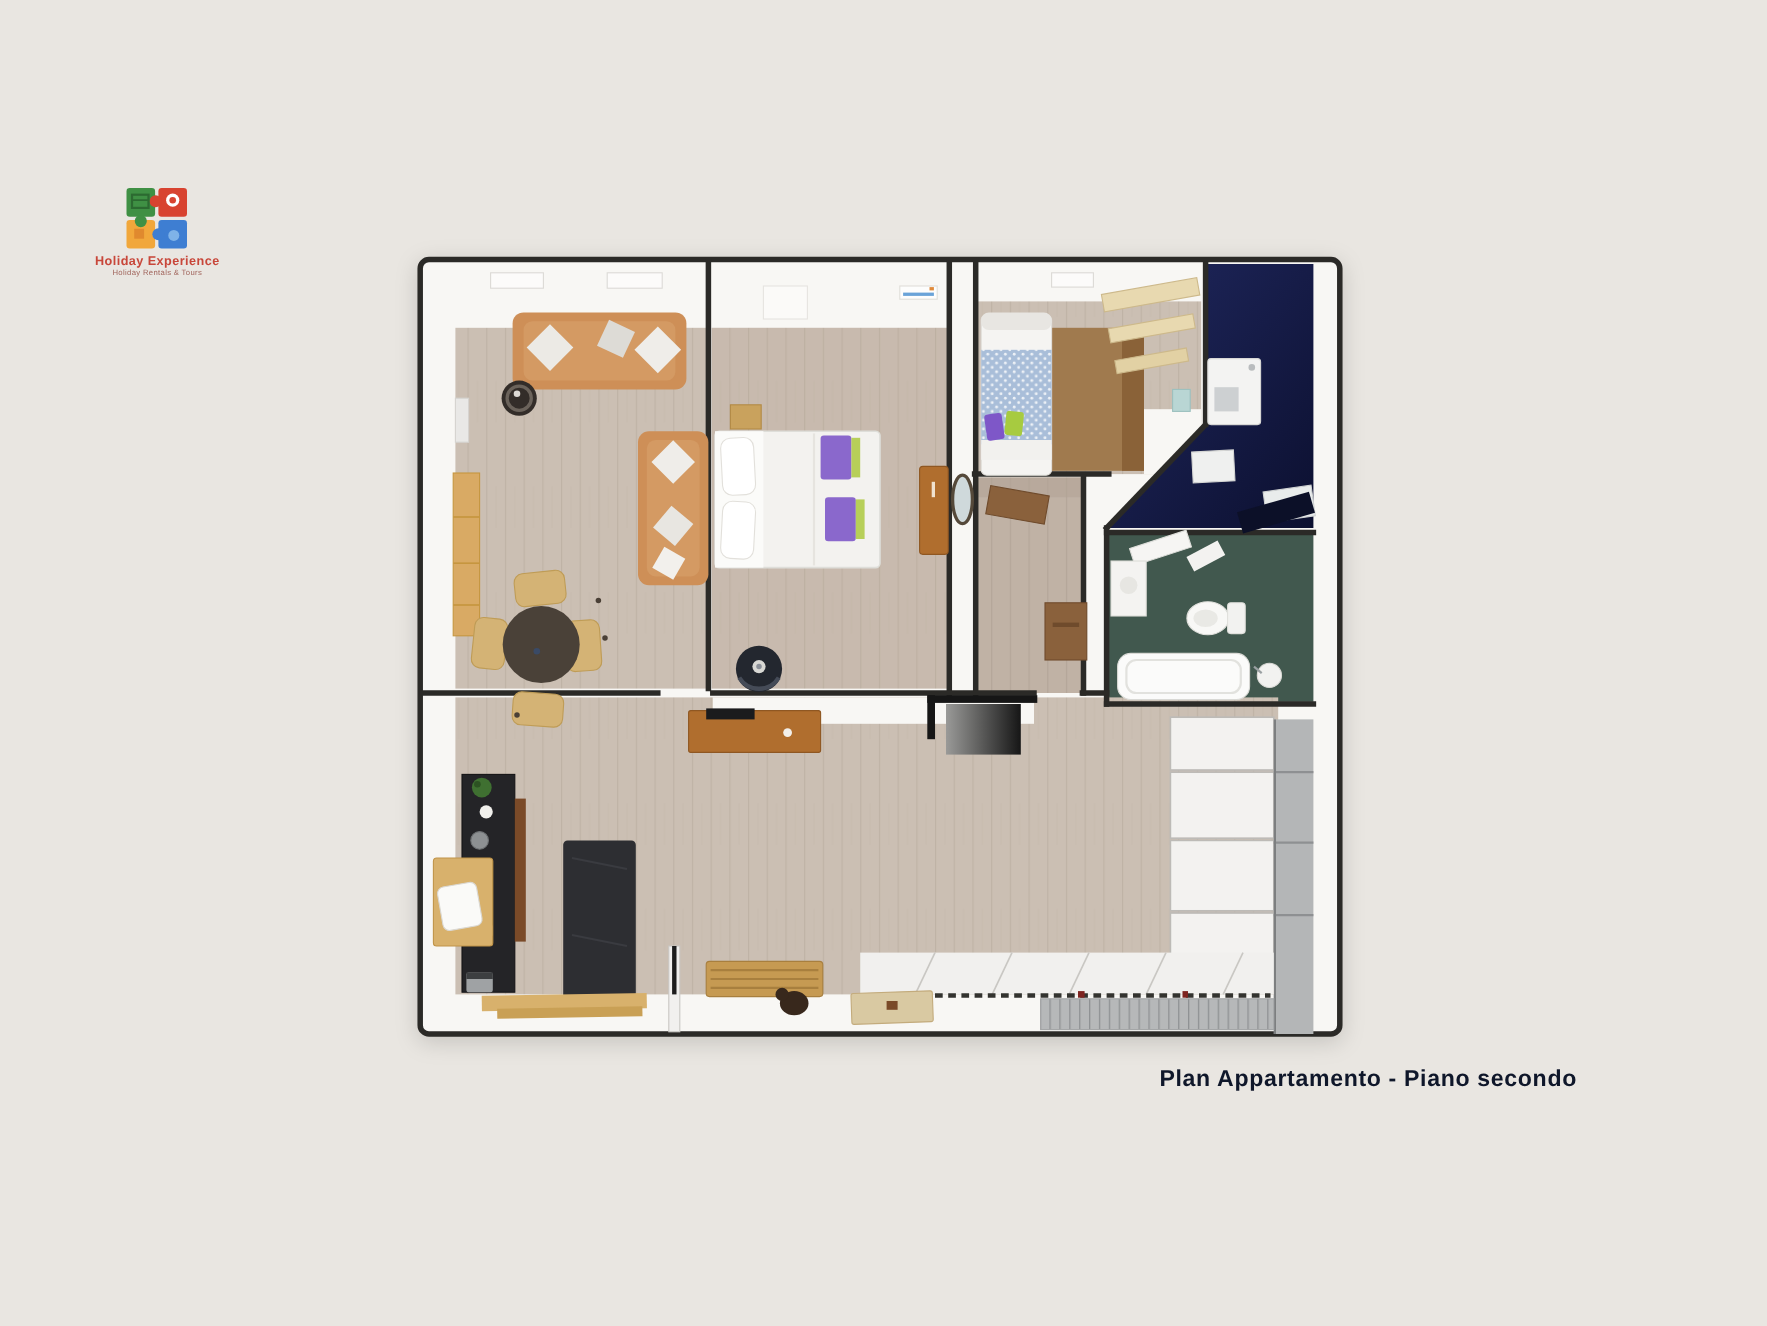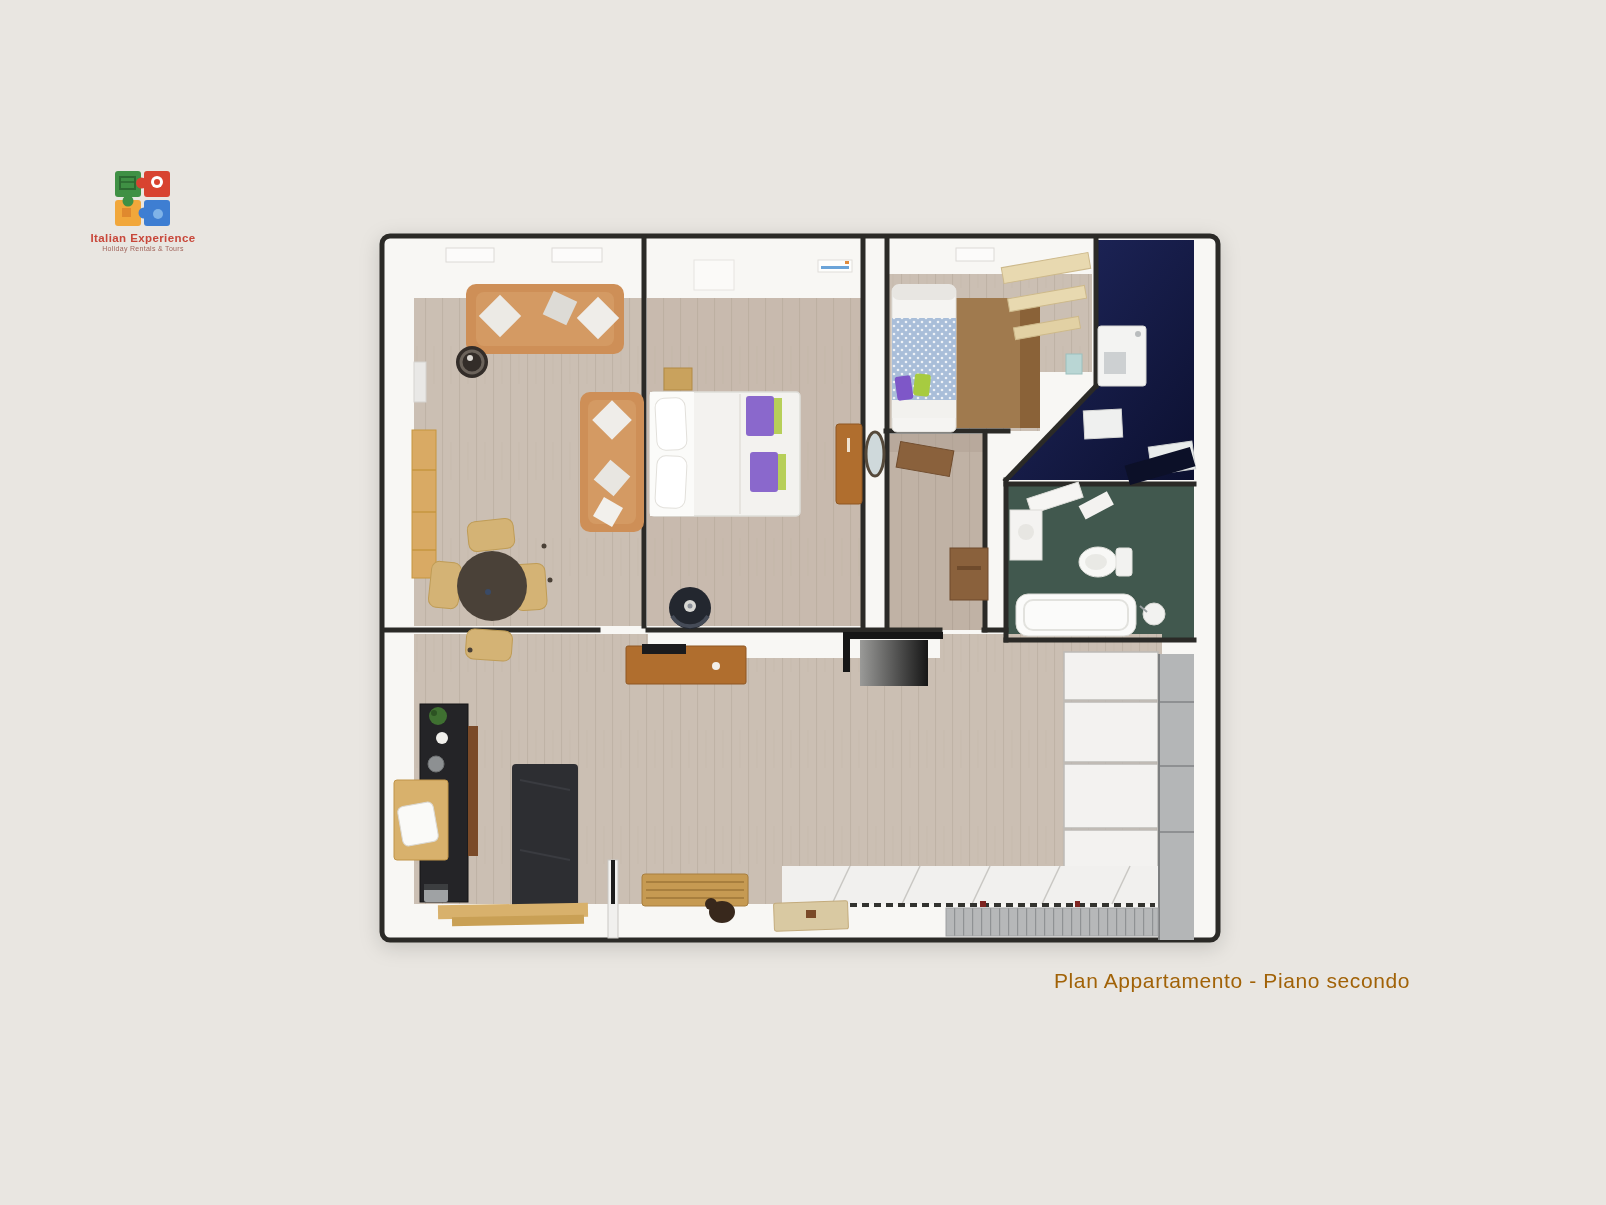--- a/index.html
+++ b/index.html
@@ -19,22 +19,22 @@
     font-size:11.5px;font-weight:bold;color:#c8473a;
     letter-spacing:0.4px;line-height:12px;
     filter:blur(0.4px);
   }
   .tagline{
     font-size:7px;color:#a0635a;letter-spacing:0.3px;line-height:9px;
     filter:blur(0.5px);
   }
   .caption{
     position:absolute;left:1054px;top:969px;width:400px;
-    font-size:21px;color:#a16207;letter-spacing:0.6px;
-    font-weight:400;
+    font-size:21px;color:#0f172a;letter-spacing:0.6px;
+    font-weight:700;
   }
   .planwrap{position:absolute;left:0;top:0;}
   svg{display:block;}
 </style>
 </head>
 <body>
 
 <div class="logo">
   <svg class="puzzle" width="58" height="58" viewBox="0 0 58 58">
     <rect x="1" y="1" width="26" height="26" rx="3" fill="#3f9044"></rect>
@@ -45,21 +45,21 @@
     <circle cx="14" cy="31" r="5.5" fill="#3f9044"></circle>
     <circle cx="30" cy="43" r="5.5" fill="#3e7ed2"></circle>
 
     <rect x="6" y="7" width="15" height="12" fill="none" stroke="#2c6a31" stroke-width="2"></rect>
     <line x1="6" y1="12" x2="21" y2="12" stroke="#2c6a31" stroke-width="1.6"></line>
     <circle cx="43" cy="12" r="6" fill="#ffffff"></circle>
     <circle cx="43" cy="12" r="3" fill="#d84330"></circle>
     <rect x="8" y="38" width="9" height="9" fill="#e0892e"></rect>
     <circle cx="44" cy="44" r="5" fill="#7fb3e8"></circle>
   </svg>
-  <div class="brand">Italian Experience</div>
+  <div class="brand">Holiday Experience</div>
   <div class="tagline">Holiday Rentals &amp; Tours</div>
 </div>
 
 <div class="planwrap">
 <svg width="1606" height="1205" viewBox="0 0 1606 1205">
   <defs>
     <pattern id="wood" width="17" height="96" patternUnits="userSpaceOnUse">
       <rect width="17" height="96" fill="#cbbfb3"></rect>
       <line x1="0.5" y1="0" x2="0.5" y2="96" stroke="#b9ac9f" stroke-width="1.2" opacity="0.65"></line>
       <line x1="9" y1="58" x2="9" y2="96" stroke="#c1b4a7" stroke-width="0.8" opacity="0.5"></line>

